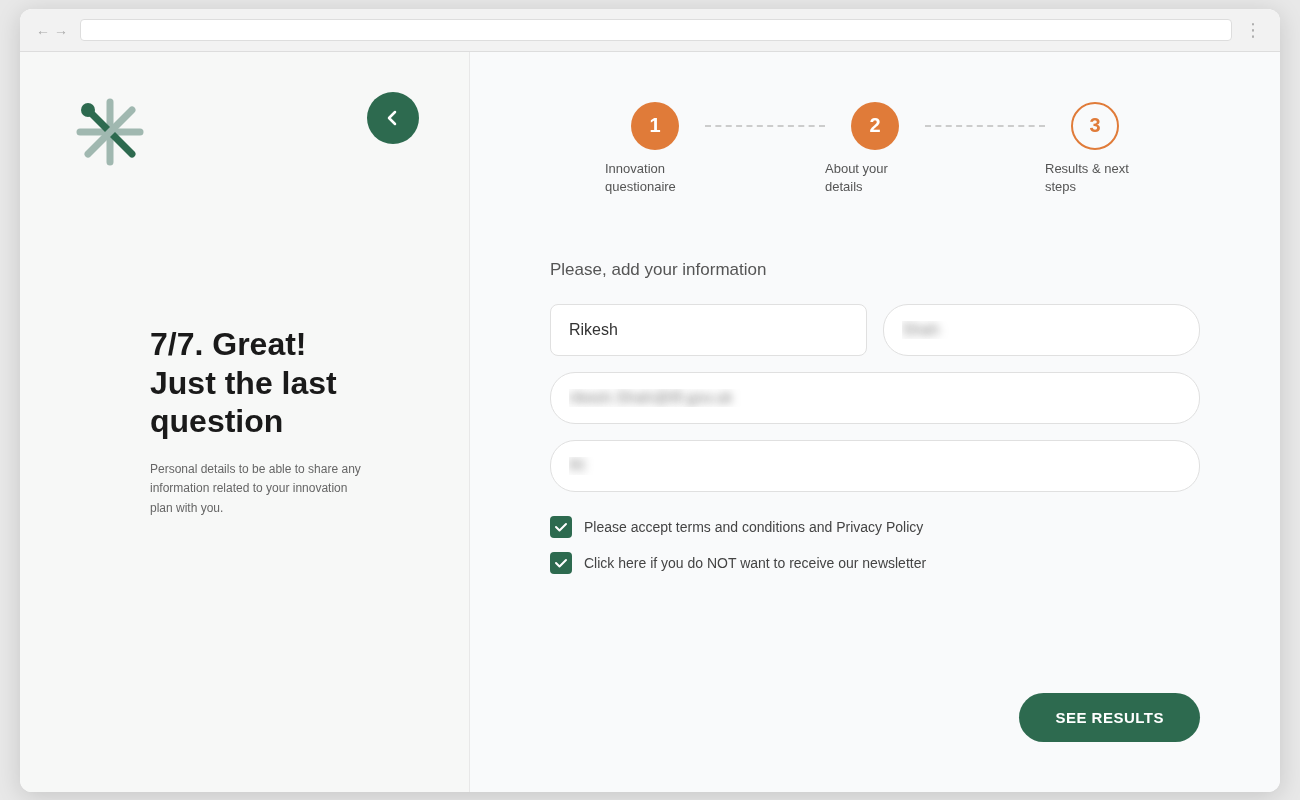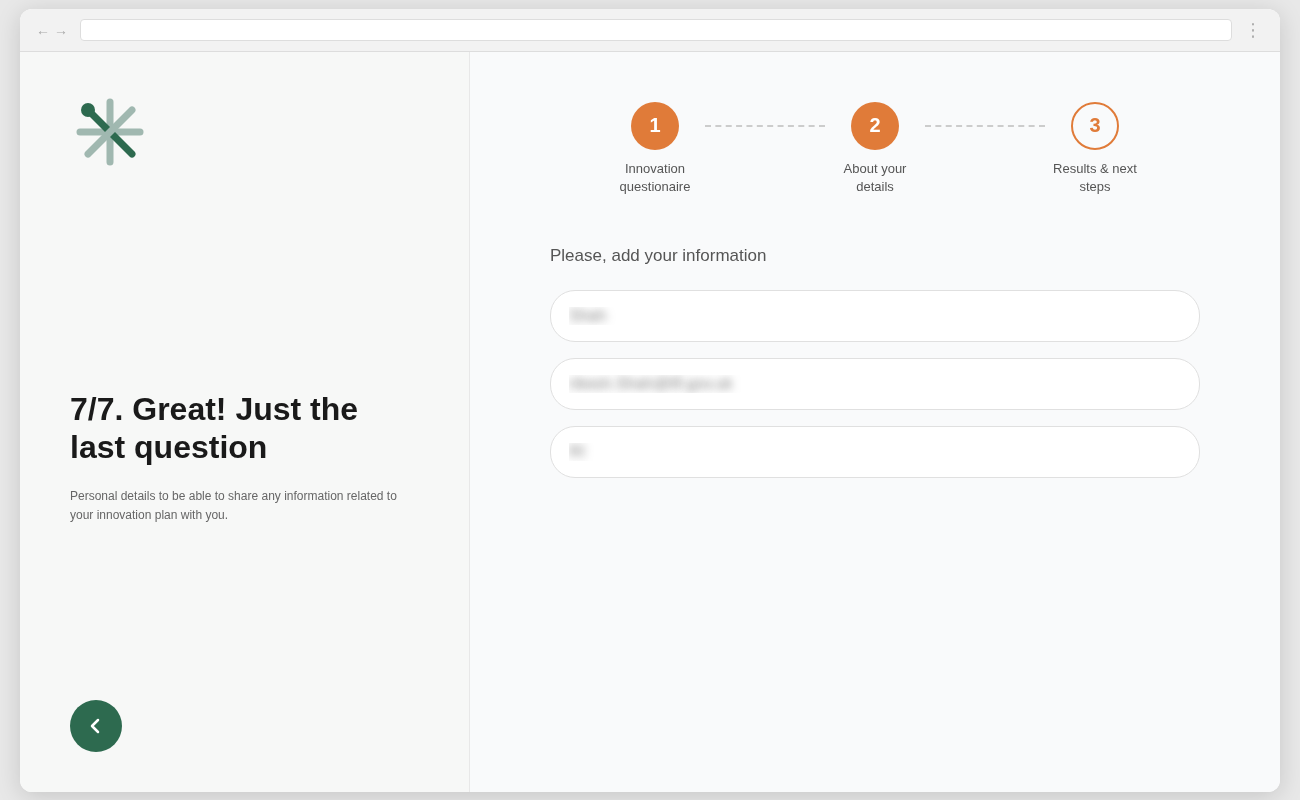--- a/index.html
+++ b/index.html
@@ -55,21 +55,21 @@
       display: flex;
       height: 740px;
     }
 
     
     .left-panel {
       width: 450px;
       background: #f7f8f7;
       padding: 40px 50px;
       display: flex;
-      flex-direction: column;
+      flex-direction: row;
       justify-content: center;
       border-right: 1px solid #e8e8e8;
       flex-shrink: 0;
     }
 
     .logo-area {
       margin-bottom: 40px;
     }
 
     .logo-icon {
@@ -157,35 +157,36 @@
 
     .step-circle.inactive {
       background: transparent;
       color: #e07b39;
       border: 2px solid #e07b39;
     }
 
     .step-label {
       font-size: 13px;
       color: #555;
-      text-align: center;
+      text-align: left;
       line-height: 1.4;
       max-width: 100px;
     }
 
     .step-connector {
       width: 120px;
       border-top: 2px dashed #ccc;
       margin-top: 23px;
       flex-shrink: 0;
     }
 
     
     .form-section {
       flex: 1;
+      margin-top: 14px;
     }
 
     .form-title {
       font-size: 17px;
       color: #555;
       margin-bottom: 24px;
     }
 
     .form-row {
       display: flex;
@@ -331,29 +332,52 @@
         <div class="step">
           <div class="step-circle inactive">3</div>
           <span class="step-label">Results &amp; next steps</span>
         </div>
       </div>
 
       <div class="form-section">
         <p class="form-title">Please, add your information</p>
 
         <div class="form-row">
+          <input class="form-input half-width" type="text" value="Rikesh" style="">
           <input class="form-input half-width blurred" type="text" value="Shah" style="">
         </div>
 
         <div class="form-row">
           <input class="form-input full-width blurred" type="email" value="rikesh.Shah@tfl.gov.uk" style="">
         </div>
 
         <div class="form-row">
           <input class="form-input full-width blurred" type="text" value="RI" style="">
         </div>
 
-      </div>
-
+        <div class="checkbox-area">
+          <div class="checkbox-row">
+            <div class="checkbox-box">
+              <svg viewBox="0 0 14 14" fill="none" xmlns="http://www.w3.org/2000/svg">
+                <path d="M2 7L5.5 10.5L12 4" stroke="white" stroke-width="2" stroke-linecap="round" stroke-linejoin="round"></path>
+              </svg>
+            </div>
+            <span class="checkbox-label">Please accept terms and conditions and Privacy Policy</span>
+          </div>
+
+          <div class="checkbox-row">
+            <div class="checkbox-box">
+              <svg viewBox="0 0 14 14" fill="none" xmlns="http://www.w3.org/2000/svg">
+                <path d="M2 7L5.5 10.5L12 4" stroke="white" stroke-width="2" stroke-linecap="round" stroke-linejoin="round"></path>
+              </svg>
+            </div>
+            <span class="checkbox-label">Click here if you do NOT want to receive our newsletter</span>
+          </div>
+        </div>
+      </div>
+
+      <div class="bottom-bar">
+        <button class="see-results-btn">SEE RESULTS</button>
+      </div>
     </div>
 
   </div>
 </div>
 
 </body></html>

